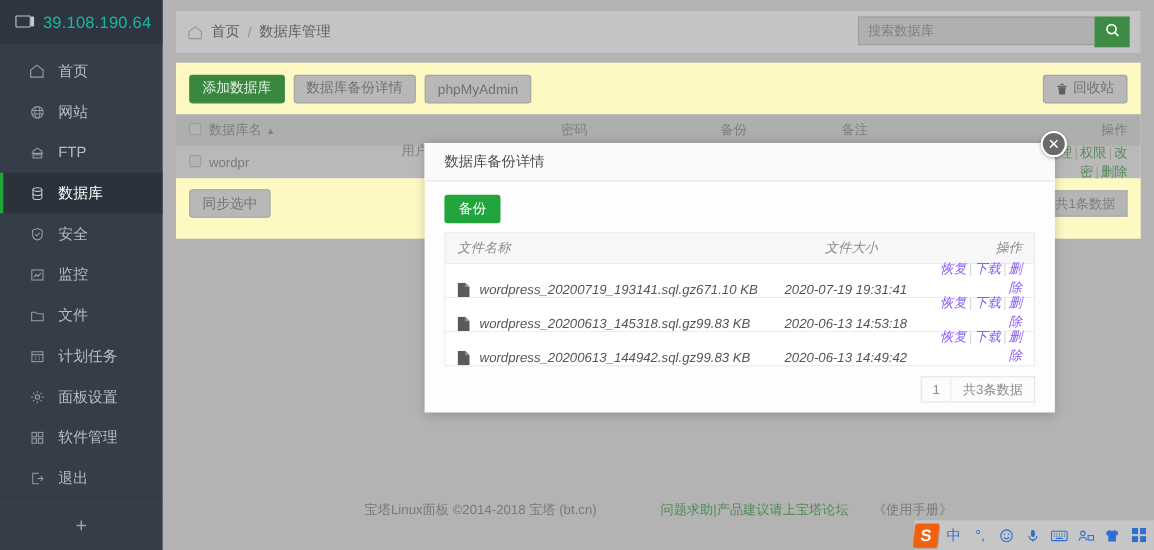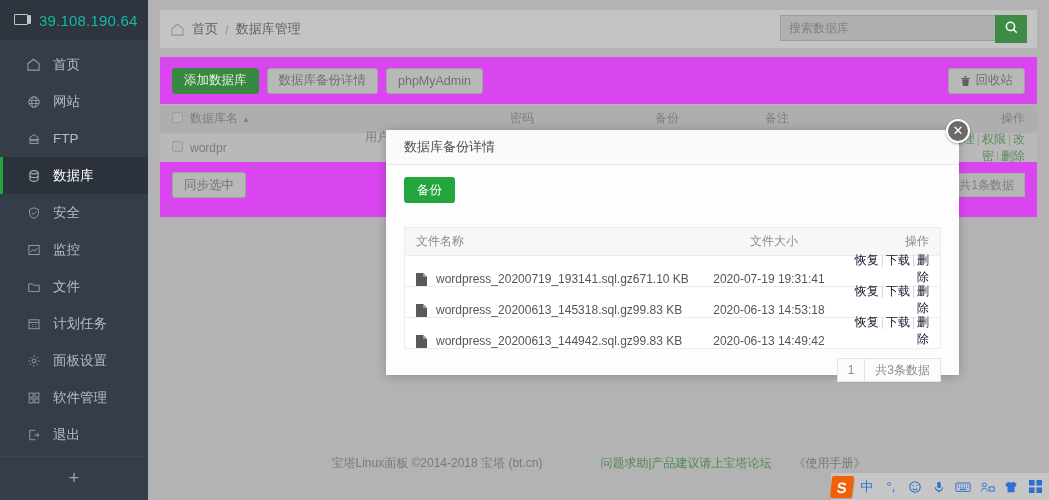--- a/index.html
+++ b/index.html
@@ -88,21 +88,21 @@
   }
   #search-input::placeholder { color: #7e8380; }
   #search-btn {
     width: 32px; height: 28px; background: #3e8b45;
     border: none; display: flex; align-items: center; justify-content: center;
     cursor: pointer;
   }
 
   #panel {
     margin: 9px 12px 0 12px;
-    background: #d946ef;
+    background: #fef9c3;
     height: 160px;
     position: relative;
   }
   #toolbar {
     height: 47px; display: flex; align-items: center;
     padding: 0 12px; gap: 8px;
   }
   .btn {
     height: 26px; padding: 0 11px;
     border: 1px solid #a0a3a0; background: #b8b8b8;
@@ -181,37 +181,37 @@
     color: #fff; font-size: 13px; line-height: 20px;
     text-align: center; cursor: pointer;
     box-shadow: 0 1px 3px rgba(0,0,0,.3);
   }
   #modal-body { padding: 12px 18px 0 18px; }
   #backup-btn {
     background: #22a53c; border: none; color: #fff;
     font-size: 12.5px; height: 26px; padding: 0 13px;
     border-radius: 3px; cursor: pointer; font-family: inherit;
   }
-  #m-table { margin-top: 24px; width: 100%; }
+  #m-table { margin-top: 8px; width: 100%; font-style: italic; }
   .m-head {
     height: 29px; display: flex; align-items: center;
     background: #f7f7f7; border: 1px solid #ececec;
     color: #8a8a8a; font-size: 12px;
   }
   .m-row {
     height: 31px; display: flex; align-items: flex-end;
     border: 1px solid #ececec; border-top: none;
     color: #555; font-size: 12px; background: #fff;
   }
   .mc-name { flex: 1; padding-left: 11px; display:flex; align-items:center; gap:9px; }
   .mc-size { width: 92px; }
   .mc-time { width: 160px; }
   .mc-act  { width: 98px; text-align: right; padding-right: 11px; }
   .file-ico { width: 11px; height: 13px; display:block; flex:none; }
-  .m-link { color: #0f172a; cursor: pointer; }
+  .m-link { color: #8b5cf6; cursor: pointer; }
   .m-sep  { color: #d6d6d6; margin: 0 2px; }
   #m-foot { display: flex; justify-content: flex-end; padding: 9px 18px 0 18px; }
   #m-foot .pager span {
     background: #fcfcfc; border-color: #e4e4e4; color: #8d8d8d;
   }
 
   
   #ime {
     position: absolute; right: 0; bottom: 0;
     height: 27px; display: flex; align-items: center;

